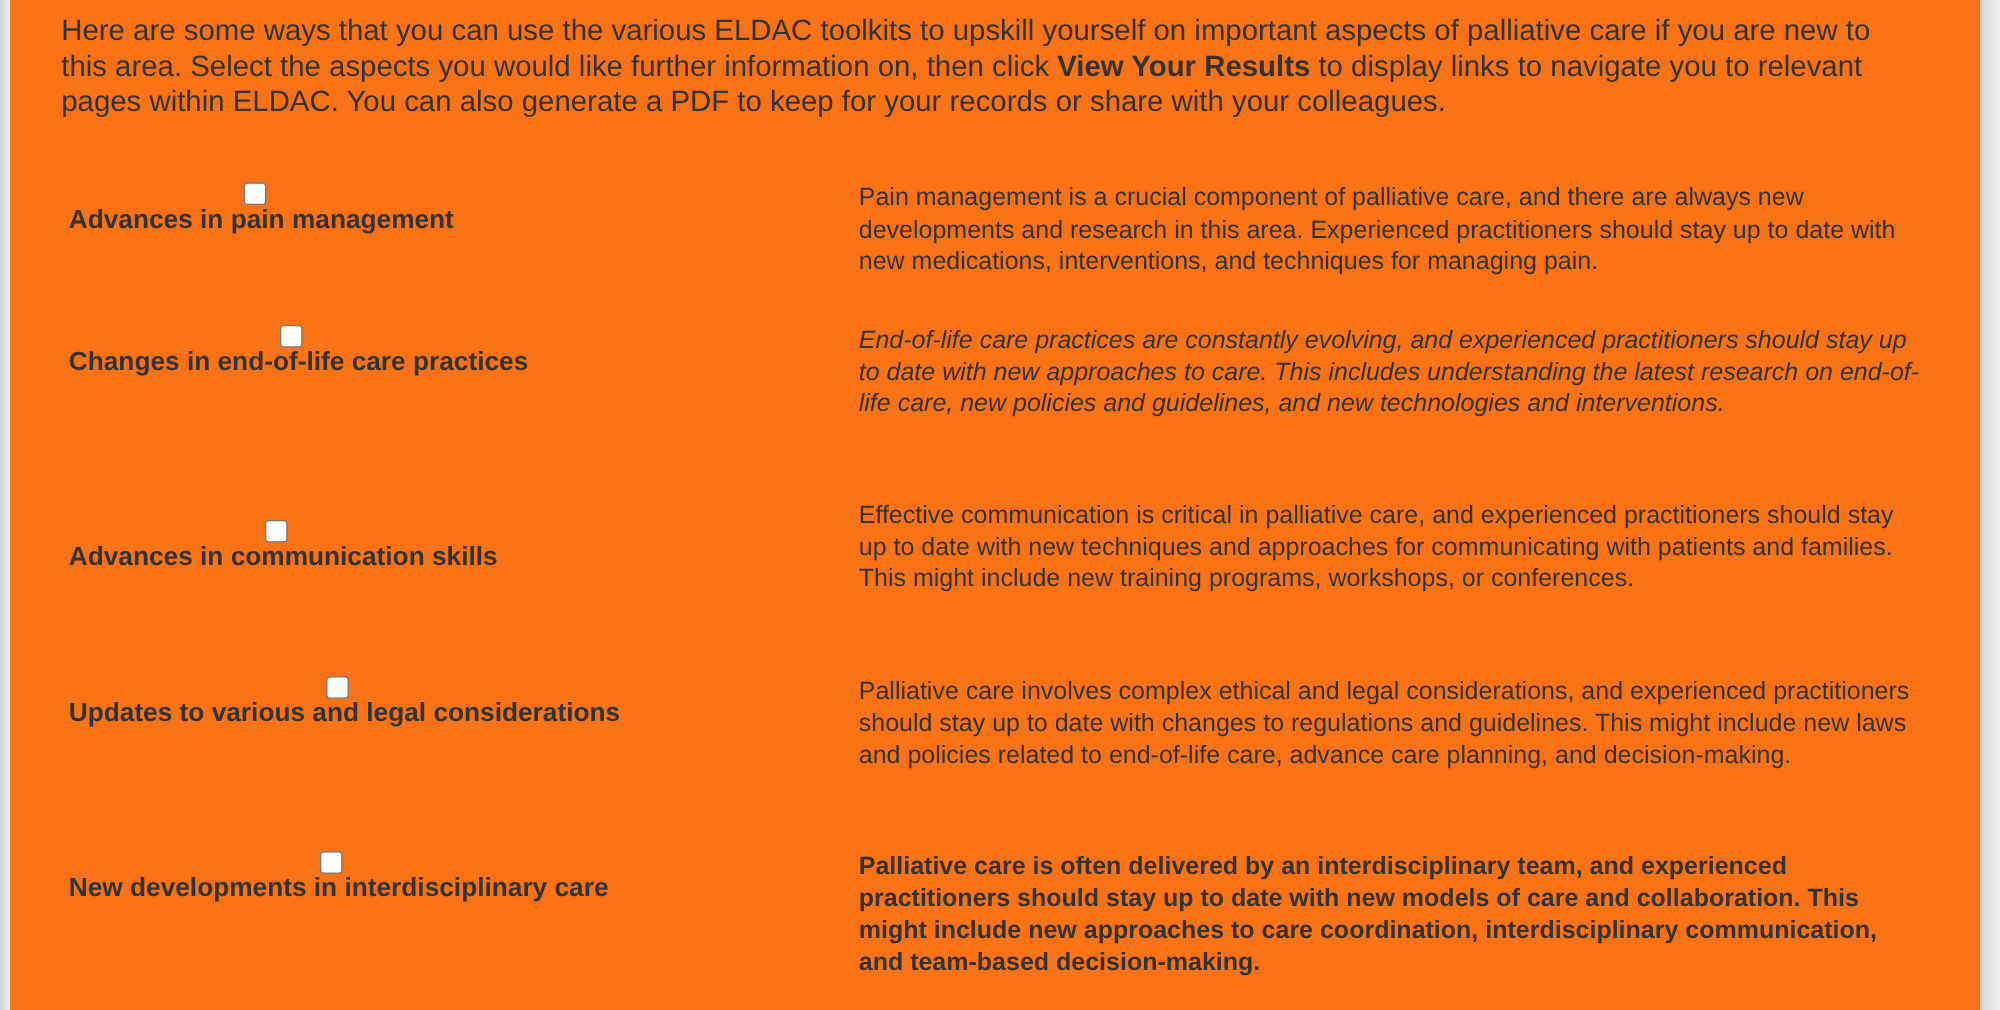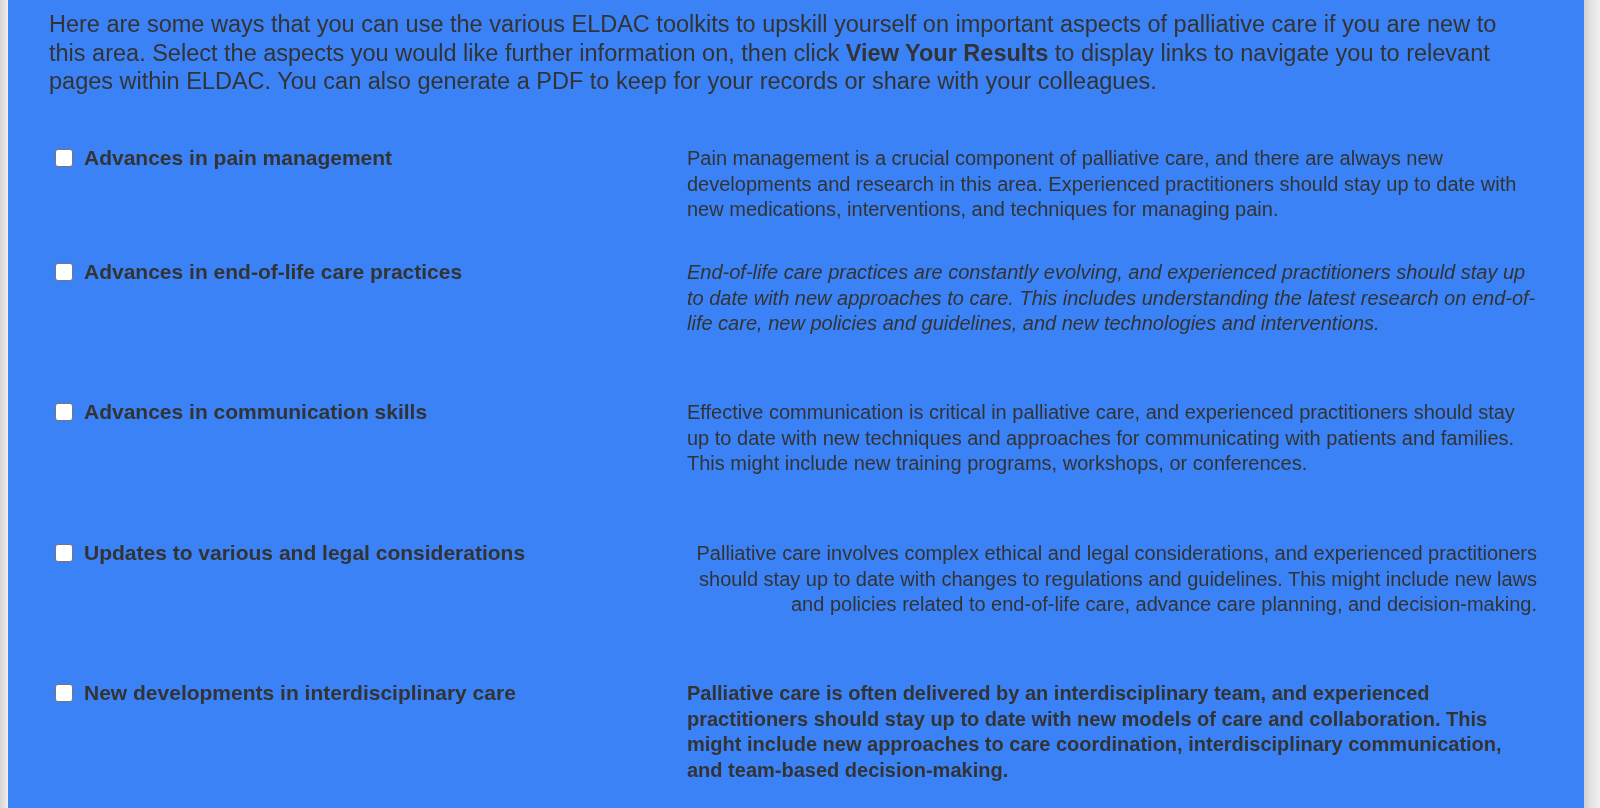--- a/index.html
+++ b/index.html
@@ -24,21 +24,21 @@
     .edge-right {
       position: absolute;
       left: 1584px; top: 0;
       width: 16px; height: 808px;
       background: linear-gradient(to right, #d0d0d0, #e2e2e2 40%, #efefef);
     }
     .page {
       position: absolute;
       left: 8px; top: 0;
       width: 1576px; height: 808px;
-      background: #3b82f6;
+      background: #f97316;
     }
     .intro {
       position: absolute;
       left: 41px; top: 10px;
       width: 1480px;
       font-size: 23.5px;
       line-height: 28.5px;
       color: #333333;
       margin: 0;
     }
@@ -47,20 +47,21 @@
       position: absolute;
       left: 0;
       width: 1576px;
     }
     .option-label {
       position: absolute;
       left: 47px;
       display: flex;
       align-items: center;
       cursor: pointer;
+      flex-direction: column;
     }
     .checkbox {
       width: 16px; height: 16px;
       border: 1.5px solid #767676;
       border-radius: 3px;
       background: #ffffff;
       box-sizing: border-box;
       margin-right: 11px;
       flex: 0 0 auto;
       width: 18px; height: 18px;
@@ -95,39 +96,39 @@
     <label class="option-label" style="top:12px;">
       <span class="checkbox"></span>
       <span class="option-title">Advances in pain management</span>
     </label>
     <p class="option-desc" style="top:0px;">Pain management is a crucial component of palliative care, and there are always new developments and research in this area. Experienced practitioners should stay up to date with new medications, interventions, and techniques for managing pain.</p>
   </div>
 
   <div class="option-row" style="top:248px;">
     <label class="option-label" style="top:12px;">
       <span class="checkbox"></span>
-      <span class="option-title">Advances in end-of-life care practices</span>
+      <span class="option-title">Changes in end-of-life care practices</span>
     </label>
     <p class="option-desc" style="top:0px;font-style:italic;">End-of-life care practices are constantly evolving, and experienced practitioners should stay up to date with new approaches to care. This includes understanding the latest research on end-of-life care, new policies and guidelines, and new technologies and interventions.</p>
   </div>
 
   <div class="option-row" style="top:388px;">
-    <label class="option-label" style="top:12px;">
+    <label class="option-label" style="top:28px;">
       <span class="checkbox"></span>
       <span class="option-title">Advances in communication skills</span>
     </label>
     <p class="option-desc" style="top:0px;">Effective communication is critical in palliative care, and experienced practitioners should stay up to date with new techniques and approaches for communicating with patients and families. This might include new training programs, workshops, or conferences.</p>
   </div>
 
   <div class="option-row" style="top:529px;">
     <label class="option-label" style="top:12px;">
       <span class="checkbox"></span>
       <span class="option-title">Updates to various and legal considerations</span>
     </label>
-    <p class="option-desc" style="top:0px;text-align:right;">Palliative care involves complex ethical and legal considerations, and experienced practitioners should stay up to date with changes to regulations and guidelines. This might include new laws and policies related to end-of-life care, advance care planning, and decision-making.</p>
+    <p class="option-desc" style="top:0px;">Palliative care involves complex ethical and legal considerations, and experienced practitioners should stay up to date with changes to regulations and guidelines. This might include new laws and policies related to end-of-life care, advance care planning, and decision-making.</p>
   </div>
 
   <div class="option-row" style="top:669px;">
     <label class="option-label" style="top:12px;text-align:center;">
       <span class="checkbox"></span>
       <span class="option-title">New developments in interdisciplinary care</span>
     </label>
     <p class="option-desc" style="top:0px;font-weight:bold;">Palliative care is often delivered by an interdisciplinary team, and experienced practitioners should stay up to date with new models of care and collaboration. This might include new approaches to care coordination, interdisciplinary communication, and team-based decision-making.</p>
   </div>
 

